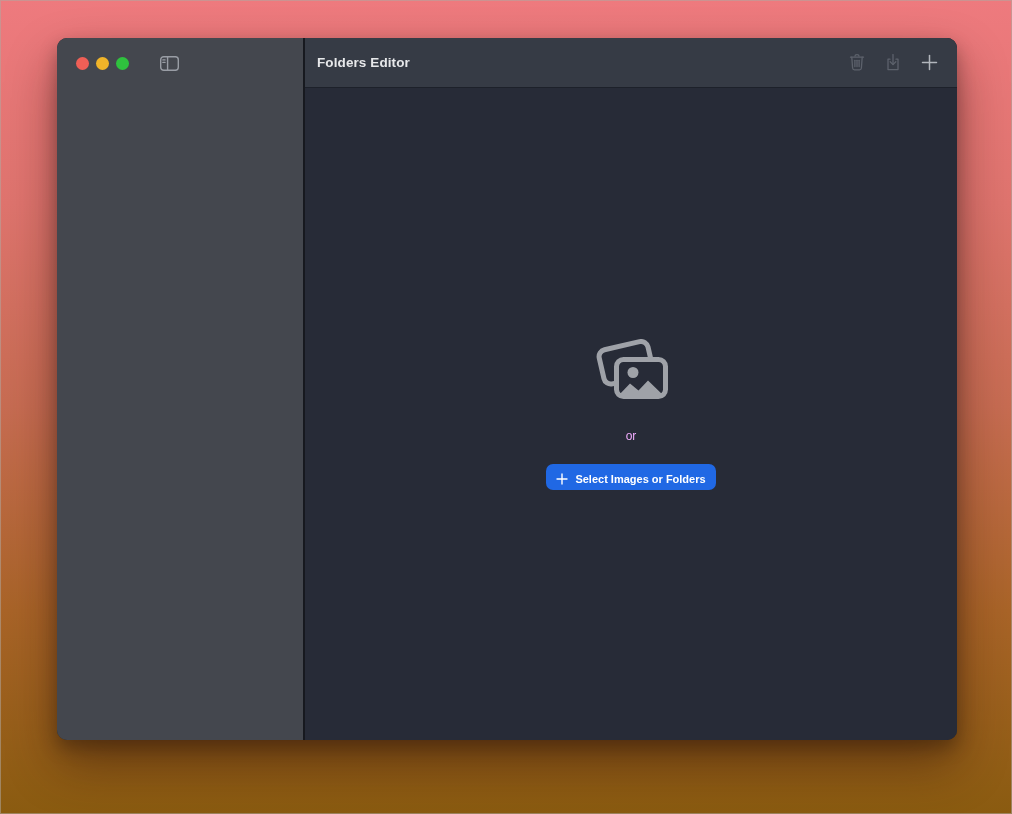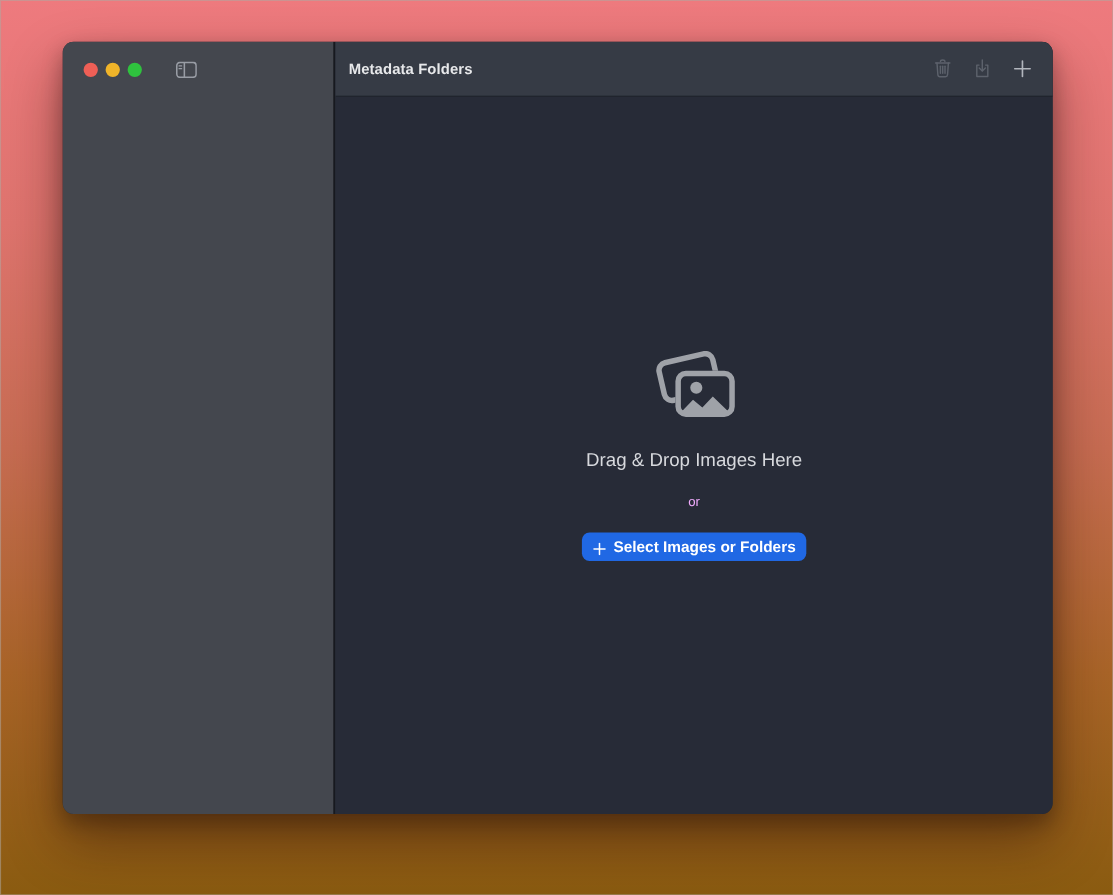--- a/index.html
+++ b/index.html
@@ -78,21 +78,21 @@
   .photos-icon{margin-bottom:28px;}
   .empty-heading{
     color:#d7d9dd;font-size:17px;font-weight:400;margin-bottom:20px;
   }
   .empty-or{
     color:#f0abfc;font-size:12px;margin-bottom:21px;
   }
   .select-btn{
     display:flex;align-items:flex-end;gap:7px;
     background:var(--accent-blue);border:none;border-radius:7px;
-    color:#fff;font-size:14px;font-weight:600;
+    color:#fff;font-size:11px;font-weight:600;
     padding:5px 10px;height:26px;cursor:pointer;
     font-family:"Liberation Sans","DejaVu Sans",sans-serif;
   }
 </style>
 </head>
 <body>
 
 <div class="window">
 
   <div class="sidebar">
@@ -110,21 +110,21 @@
             <line x1="2.8" y1="3.9" x2="5.1" y2="3.9" stroke="#999da5" stroke-width="1.2" stroke-linecap="round"></line>
             <line x1="2.8" y1="6.4" x2="5.1" y2="6.4" stroke="#999da5" stroke-width="1.2" stroke-linecap="round"></line>
           </svg>
         </span>
       </button>
     </div>
   </div>
 
   <div class="main">
     <div class="titlebar">
-      <span class="titlebar-title">Metadata Folders</span>
+      <span class="titlebar-title">Folders Editor</span>
       <span class="titlebar-spacer"></span>
       <div class="toolbar">
         <button class="toolbar-btn">
           <span style="display:flex">
             <svg width="18" height="19" viewBox="0 0 18 19" fill="none" stroke="#5d626c" stroke-width="1.3" stroke-linecap="round" stroke-linejoin="round">
               <path d="M7 3 C7 2 8 1.6 9 1.6 C10 1.6 11 2 11 3"></path>
               <path d="M2.5 4.2 H15.5"></path>
               <path d="M3.8 4.2 L4.6 15 C4.7 16 5.5 16.8 6.5 16.8 H11.5 C12.5 16.8 13.3 16 13.4 15 L14.2 4.2"></path>
               <path d="M6.9 7.3 V13.6"></path>
               <path d="M9 7.3 V13.6"></path>
@@ -164,21 +164,20 @@
             <rect x="9" y="6.5" width="50" height="35" rx="7" stroke="#9fa2a8" stroke-width="5" fill="none"></rect>
           </g>
           <rect x="22" y="18" width="54" height="42" rx="9" fill="#272b37"></rect>
           <rect x="24.5" y="20.5" width="49" height="37" rx="7" stroke="#9fa2a8" stroke-width="5" fill="none"></rect>
           <g clip-path="url(#frontclip)">
             <circle cx="41" cy="33.5" r="5.5" fill="#9fa2a8"></circle>
             <path d="M26 57 L38 44.5 L46.5 51.5 L56 41.5 L72 57 Z" fill="#9fa2a8"></path>
           </g>
         </svg>
       </span>
-      <div class="empty-heading">Drag &amp; Drop Images Here</div>
       <div class="empty-or">or</div>
       <button class="select-btn">
         <span style="display:flex">
           <svg width="12" height="12" viewBox="0 0 12 12" fill="none" stroke="#ffffff" stroke-width="1.4" stroke-linecap="round">
             <path d="M6 1 V11"></path>
             <path d="M1 6 H11"></path>
           </svg>
         </span>
         <span>Select Images or Folders</span>
       </button>

